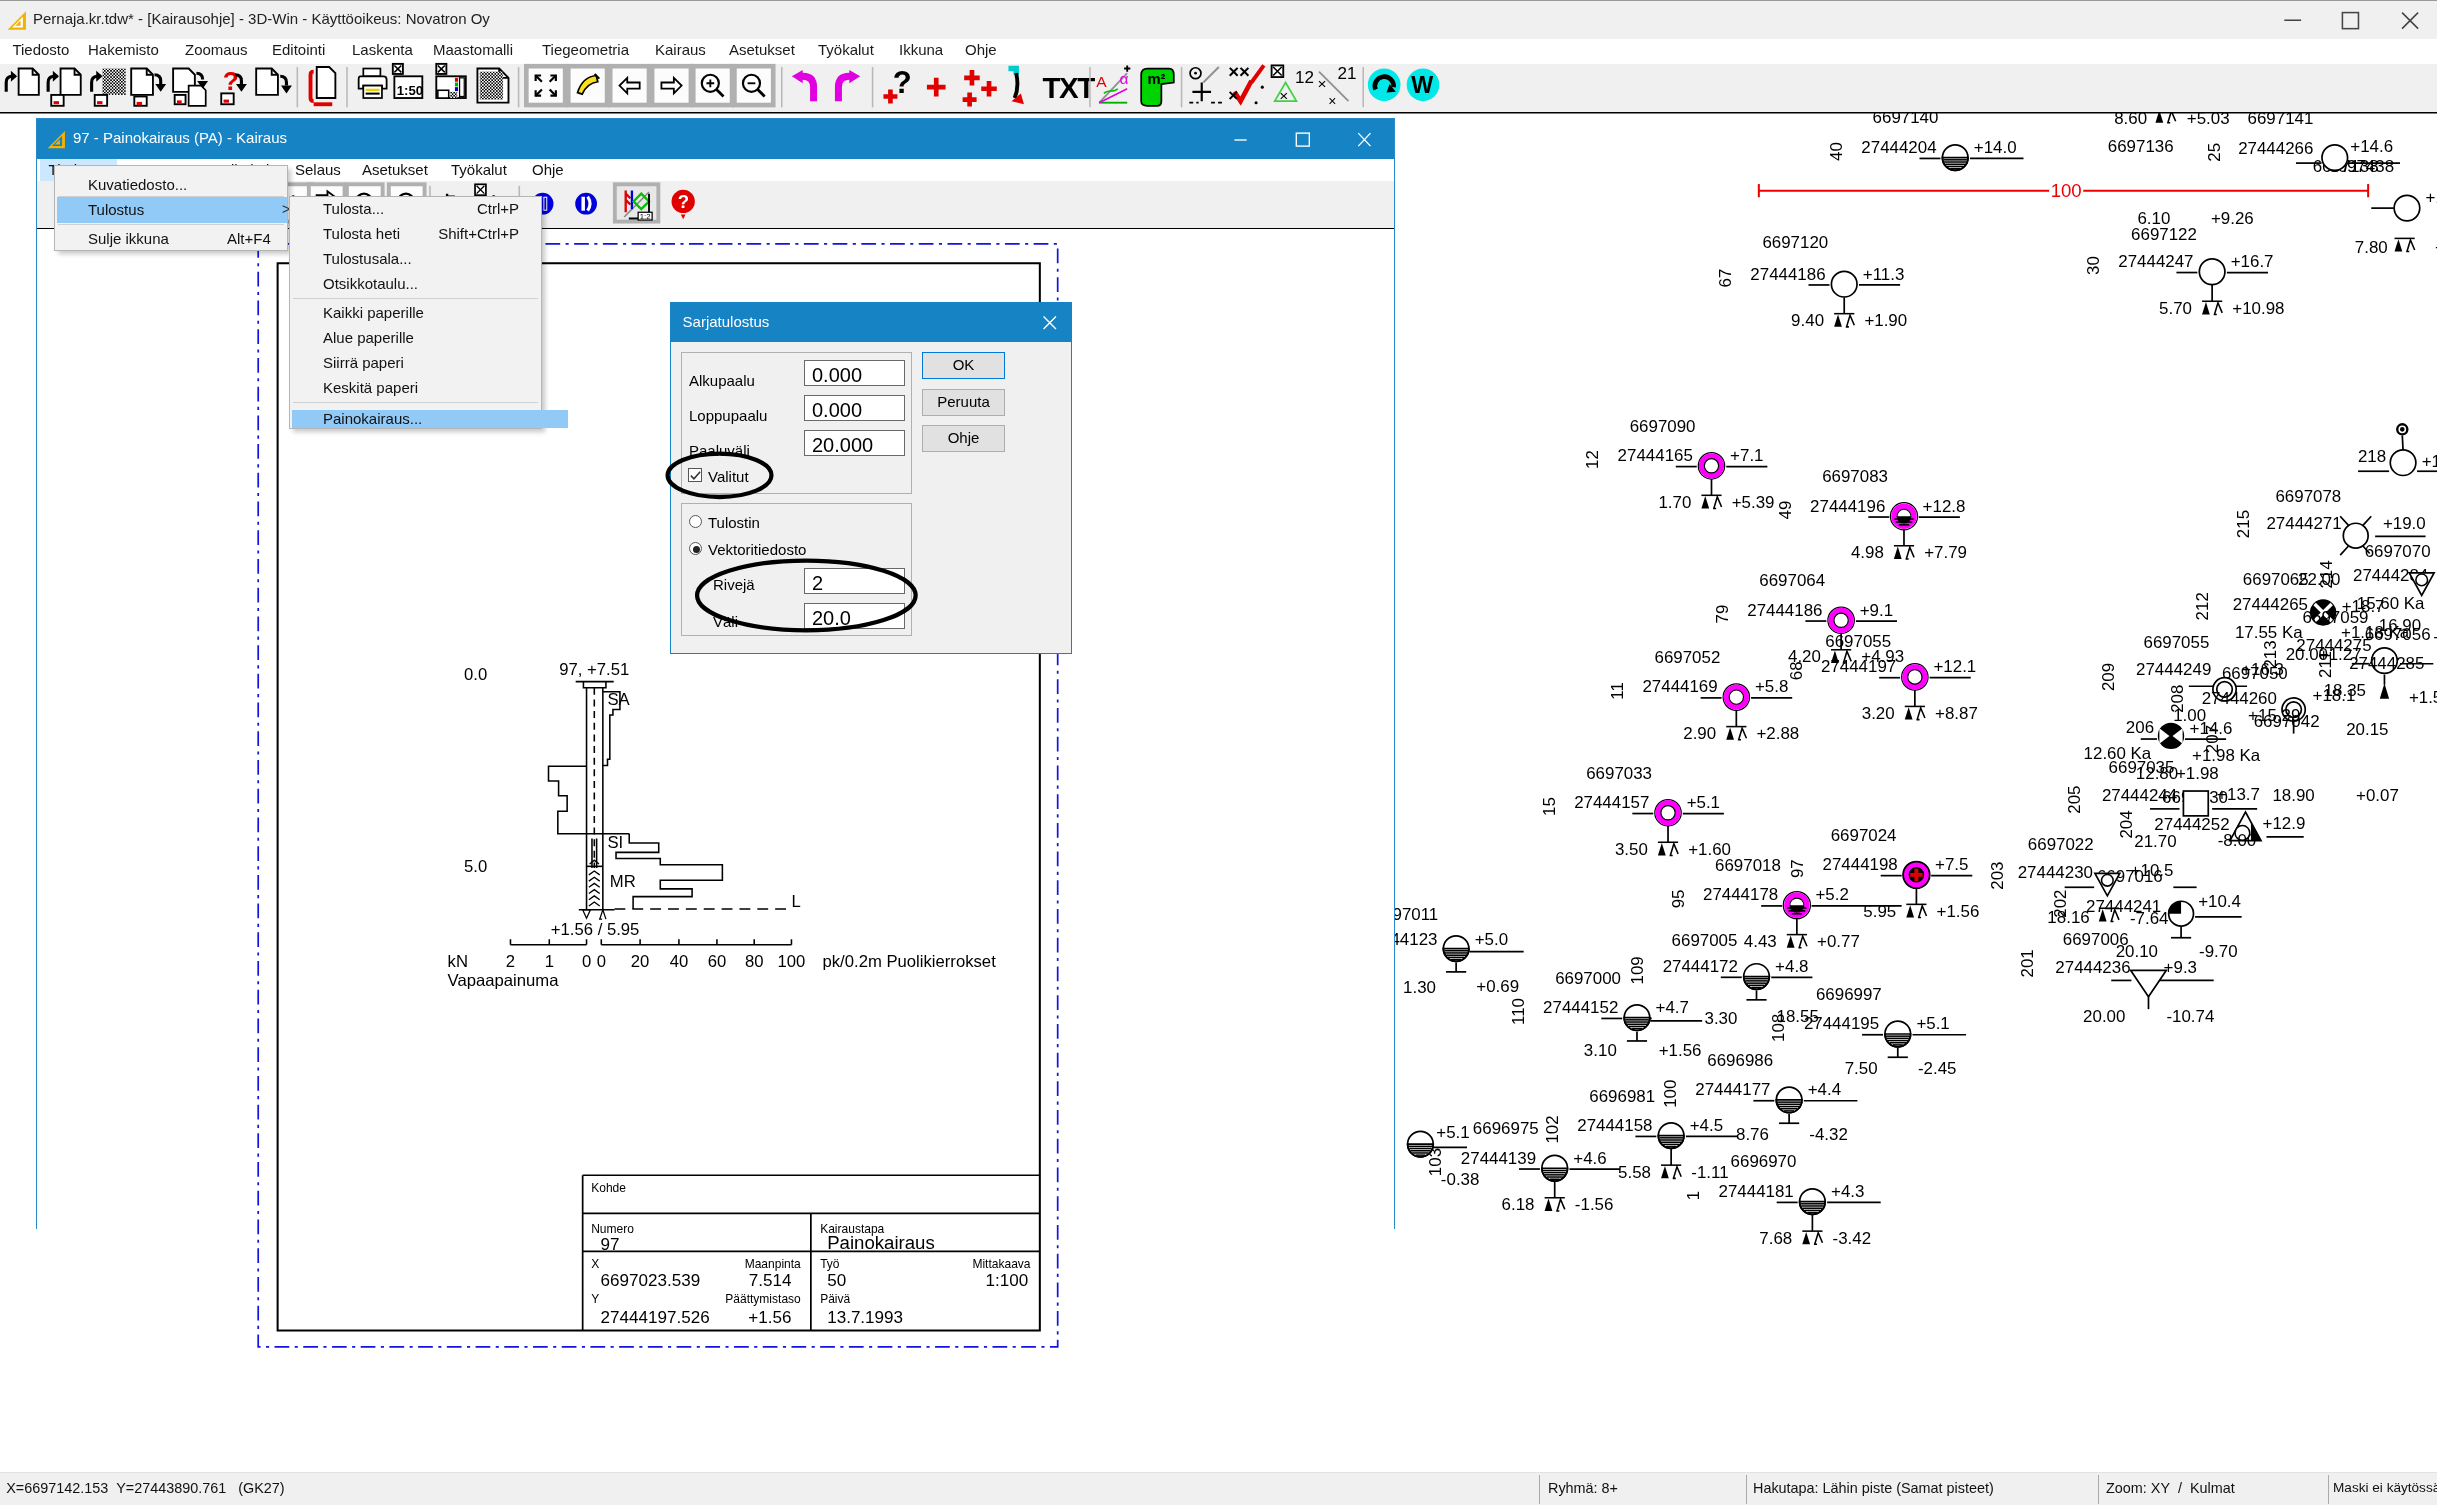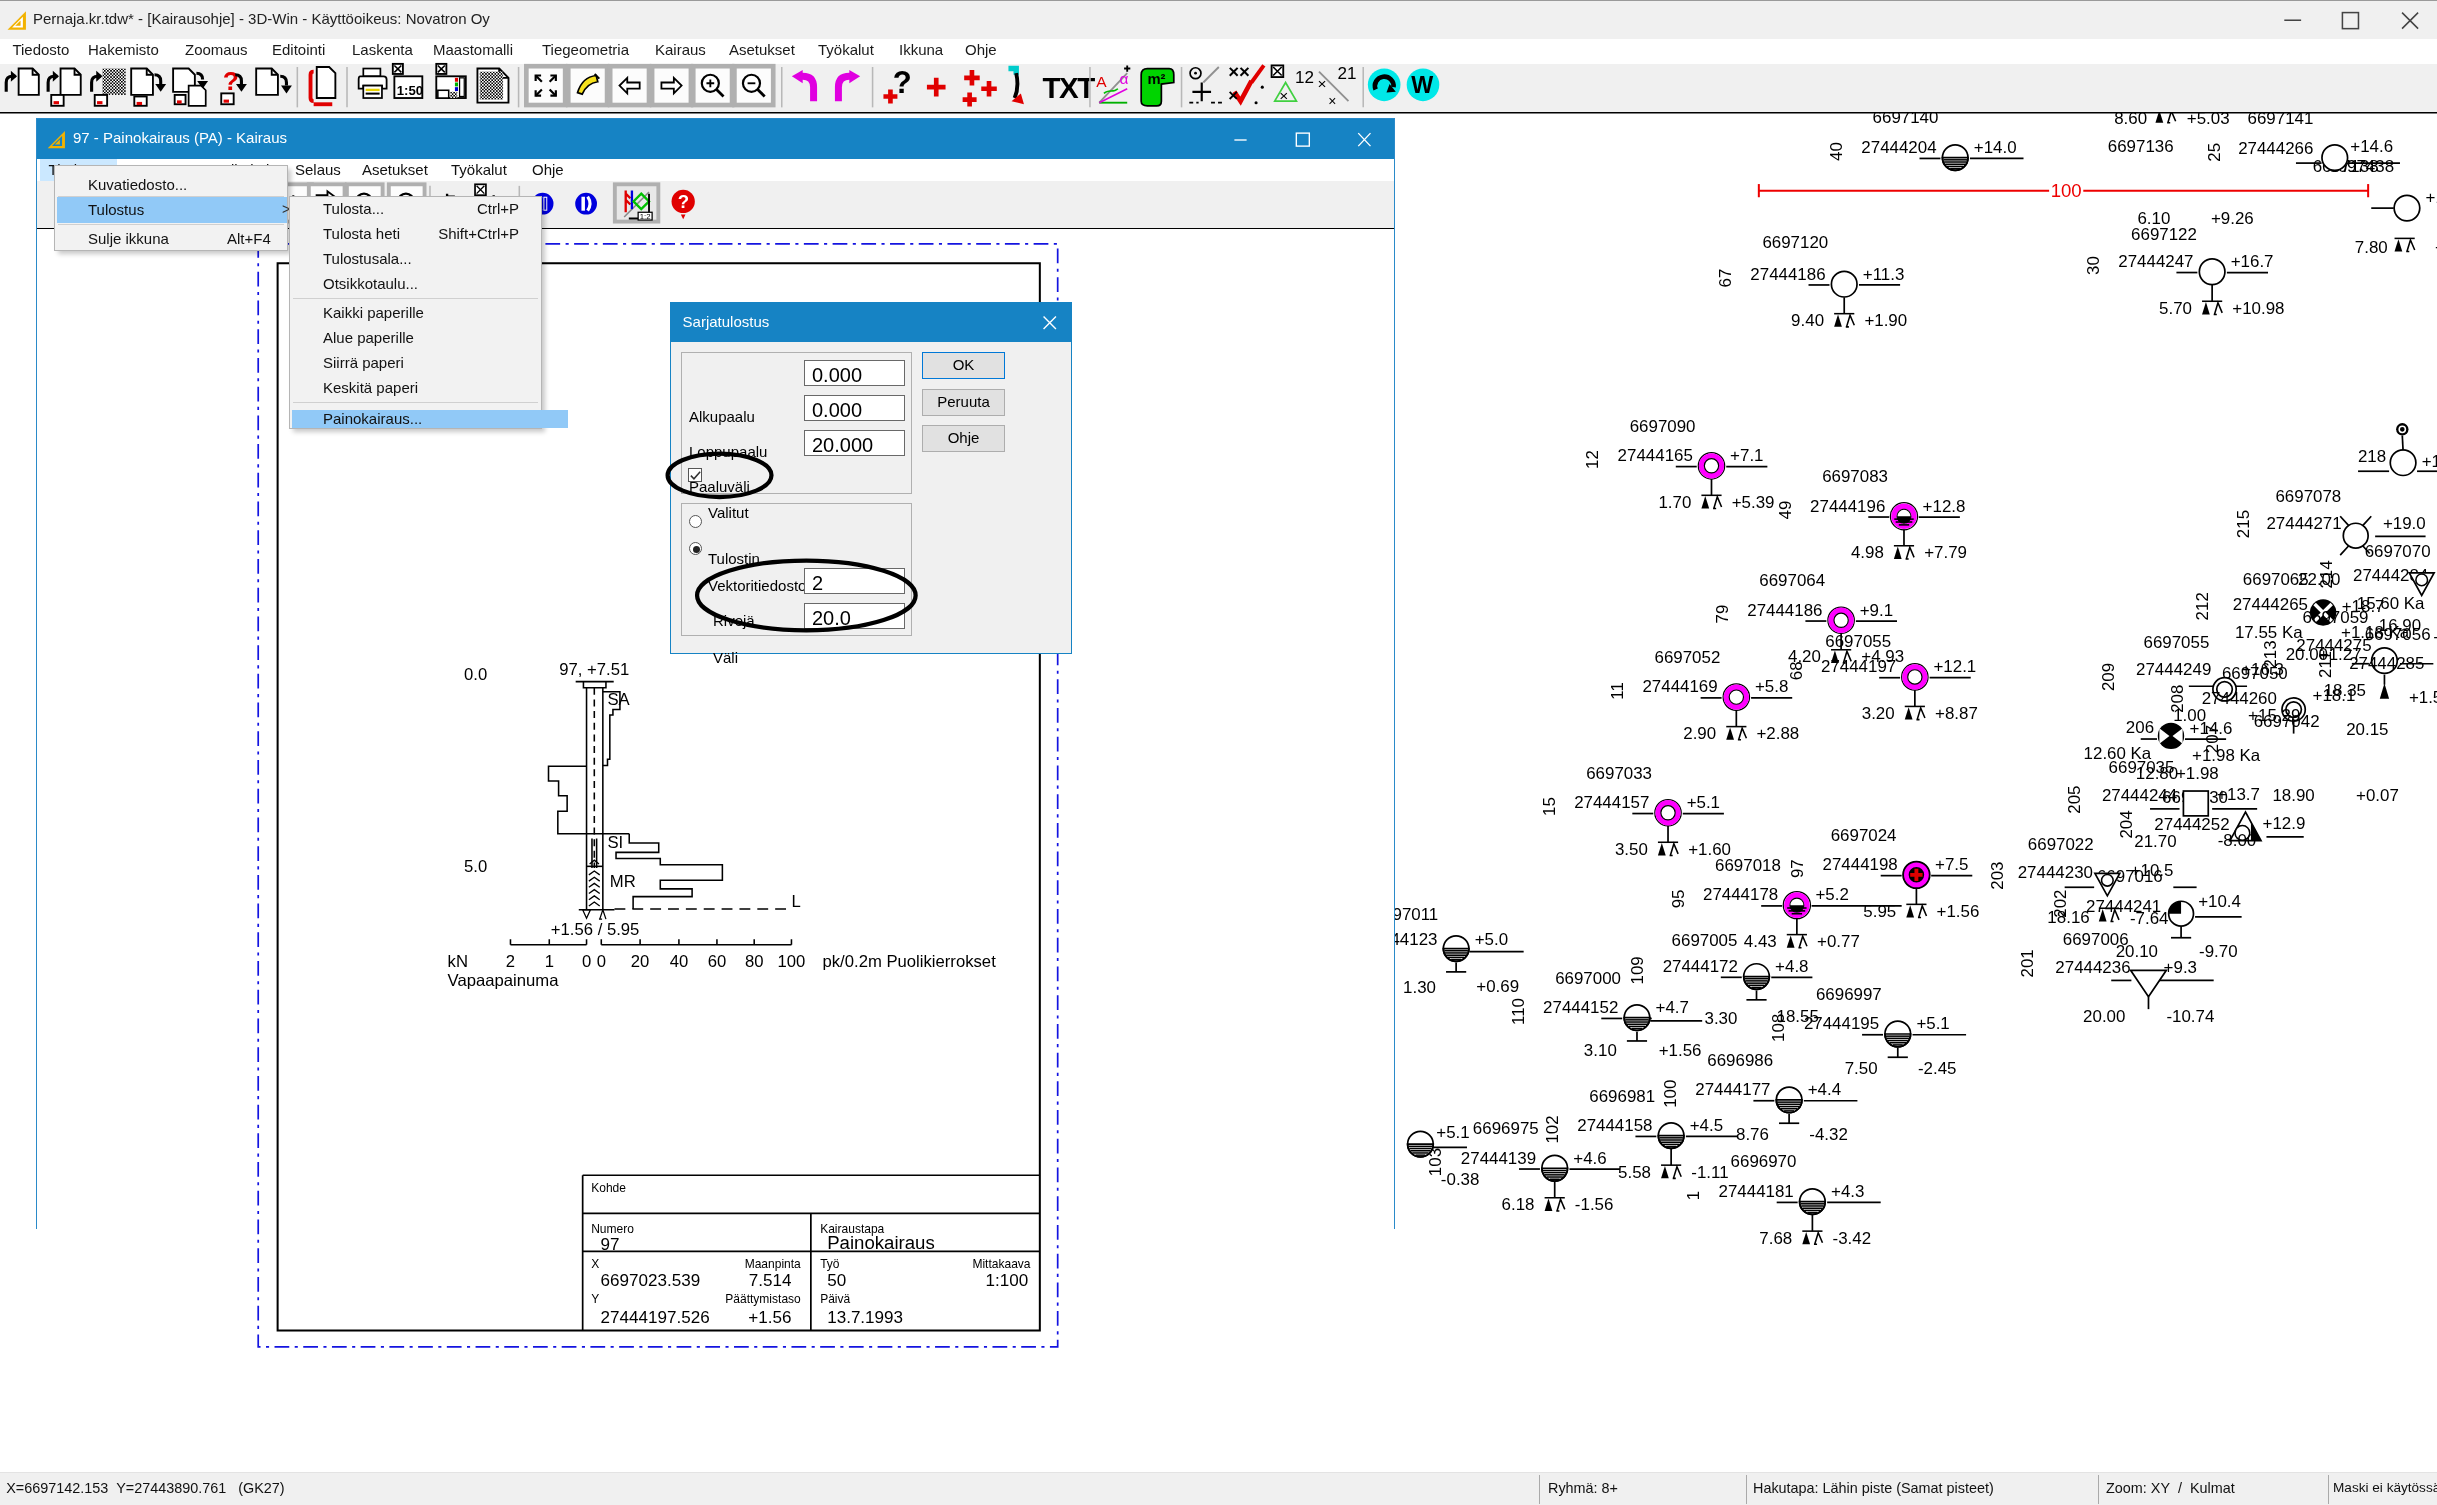--- a/index.html
+++ b/index.html
@@ -21,21 +21,21 @@
 .cwcanvas{left:0;top:109px;width:100%;height:1184px;background:#fff;border-top:1.9px solid #000;}
 .cwstatus{left:0;top:1292px;width:100%;height:23px;background:#f0f0f0;font-size:14.7px;color:#111;}
 .menu{background:#f2f2f2;border:0.8px solid #b5b5b5;box-shadow:3.9px 3.9px 4.7px rgba(0,0,0,0.22);font-size:15px;color:#111;}
 .menu .it{position:absolute;left:33px;}
 .menu .sc{position:absolute;}
 .hl{position:absolute;background:#91c9f7;}
 .sepln{position:absolute;left:3.1px;right:3.1px;height:0.8px;background:#d0d0d0;}
 .dlg{left:670px;top:302px;width:402px;height:352px;background:#f0f0f0;border:1.2px solid #1683c4;}
 .dlg .cap{position:absolute;left:0;top:0;width:100%;height:39px;background:#1683c4;color:#fff;font-size:15px;}
 .dlg .grp{position:absolute;border:0.8px solid #b0b0b0;}
-.dlg .lbl{position:absolute;font-size:15px;color:#000;margin-top:36px;}
+.dlg .lbl{position:absolute;font-size:15px;color:#000;}
 .dlg .fld{position:absolute;left:133px;width:101px;height:26px;background:#fff;border:0.9px solid #696969;font-size:20px;padding:3.1px 0 0 7px;color:#000;}
 .dlg .btn{position:absolute;left:251px;width:83px;height:27px;background:#e1e1e1;border:0.9px solid #adadad;text-align:center;font-size:15px;padding-top:3.1px;}
 svg text{font-family:"Liberation Sans",sans-serif;}
 </style></head><body>
 <div id="root">
     <svg class="abs" style="left:0;top:0;z-index:1" width="2438" height="1506" viewBox="0 0 3141 1940">
       <line x1="0" y1="145" x2="3141" y2="145" stroke="#000" stroke-width="2.4"></line>
       <text x="2455" y="158" text-anchor="middle" font-size="21.8" fill="#000">6697140</text>
       <text x="2373" y="195" text-anchor="middle" font-size="21.8" fill="#000" transform="rotate(-90 2373 195)">40</text>
       <text x="2495" y="197" text-anchor="end" font-size="21.8" fill="#000">27444204</text>

